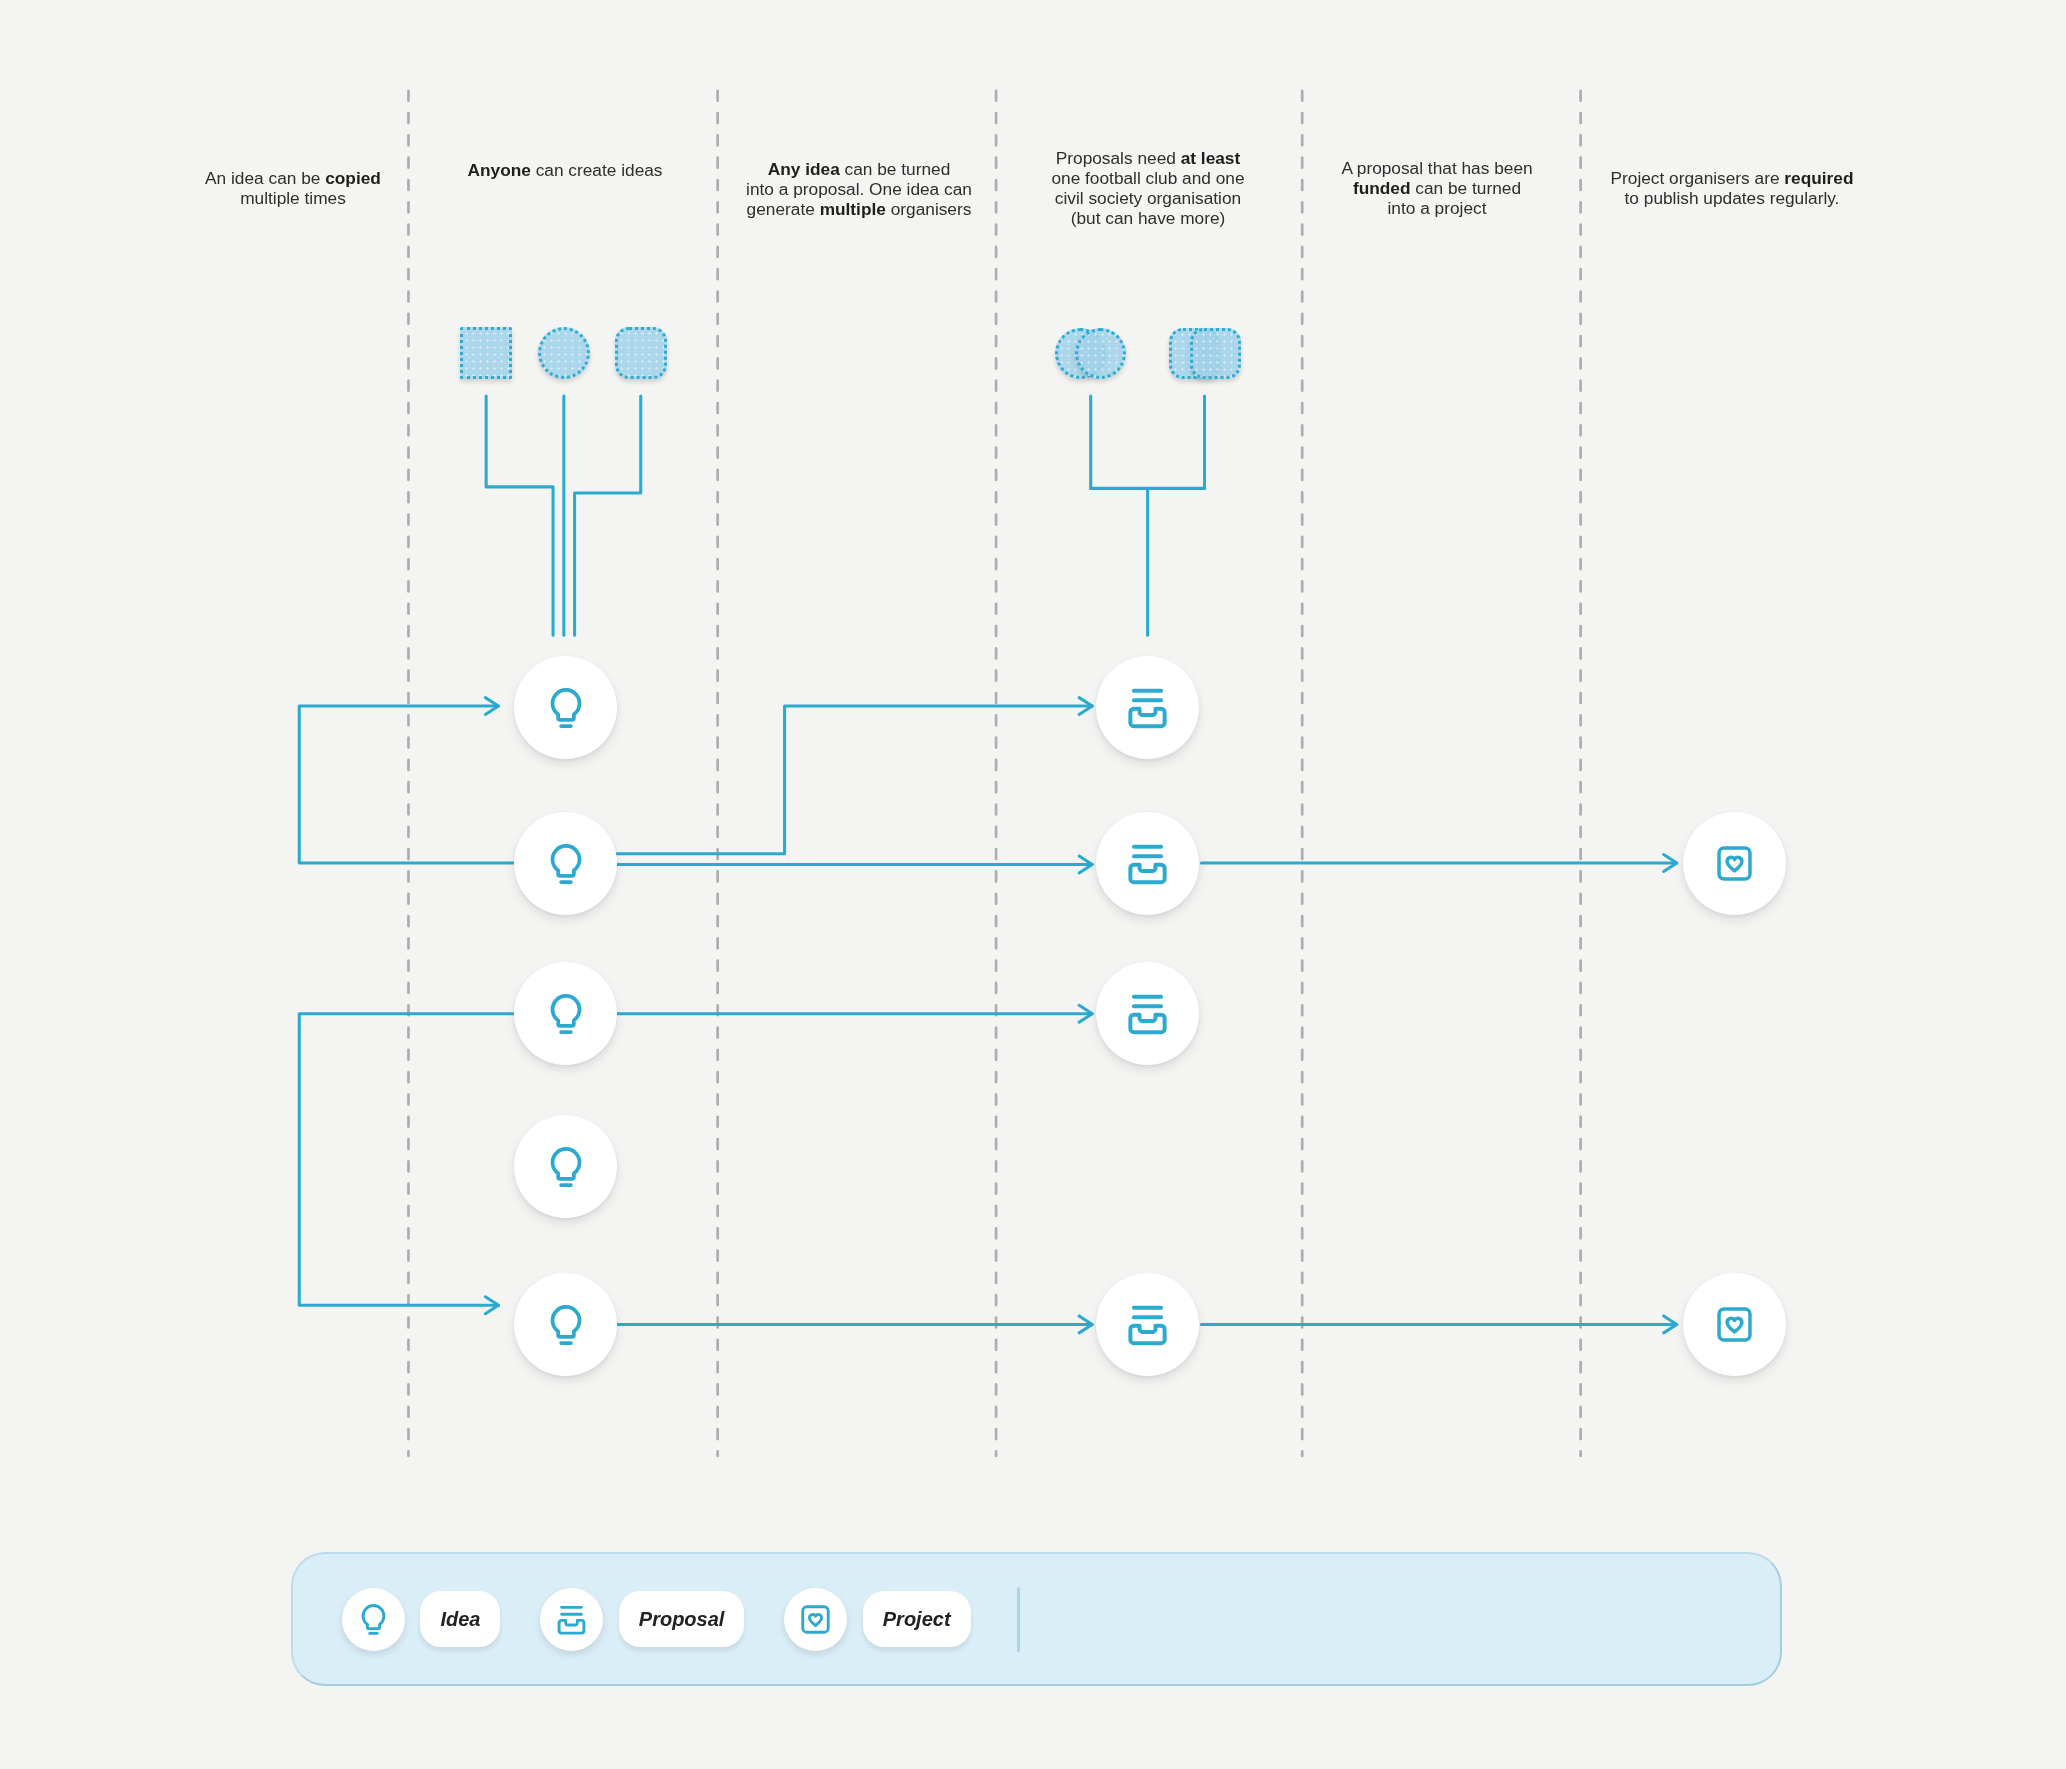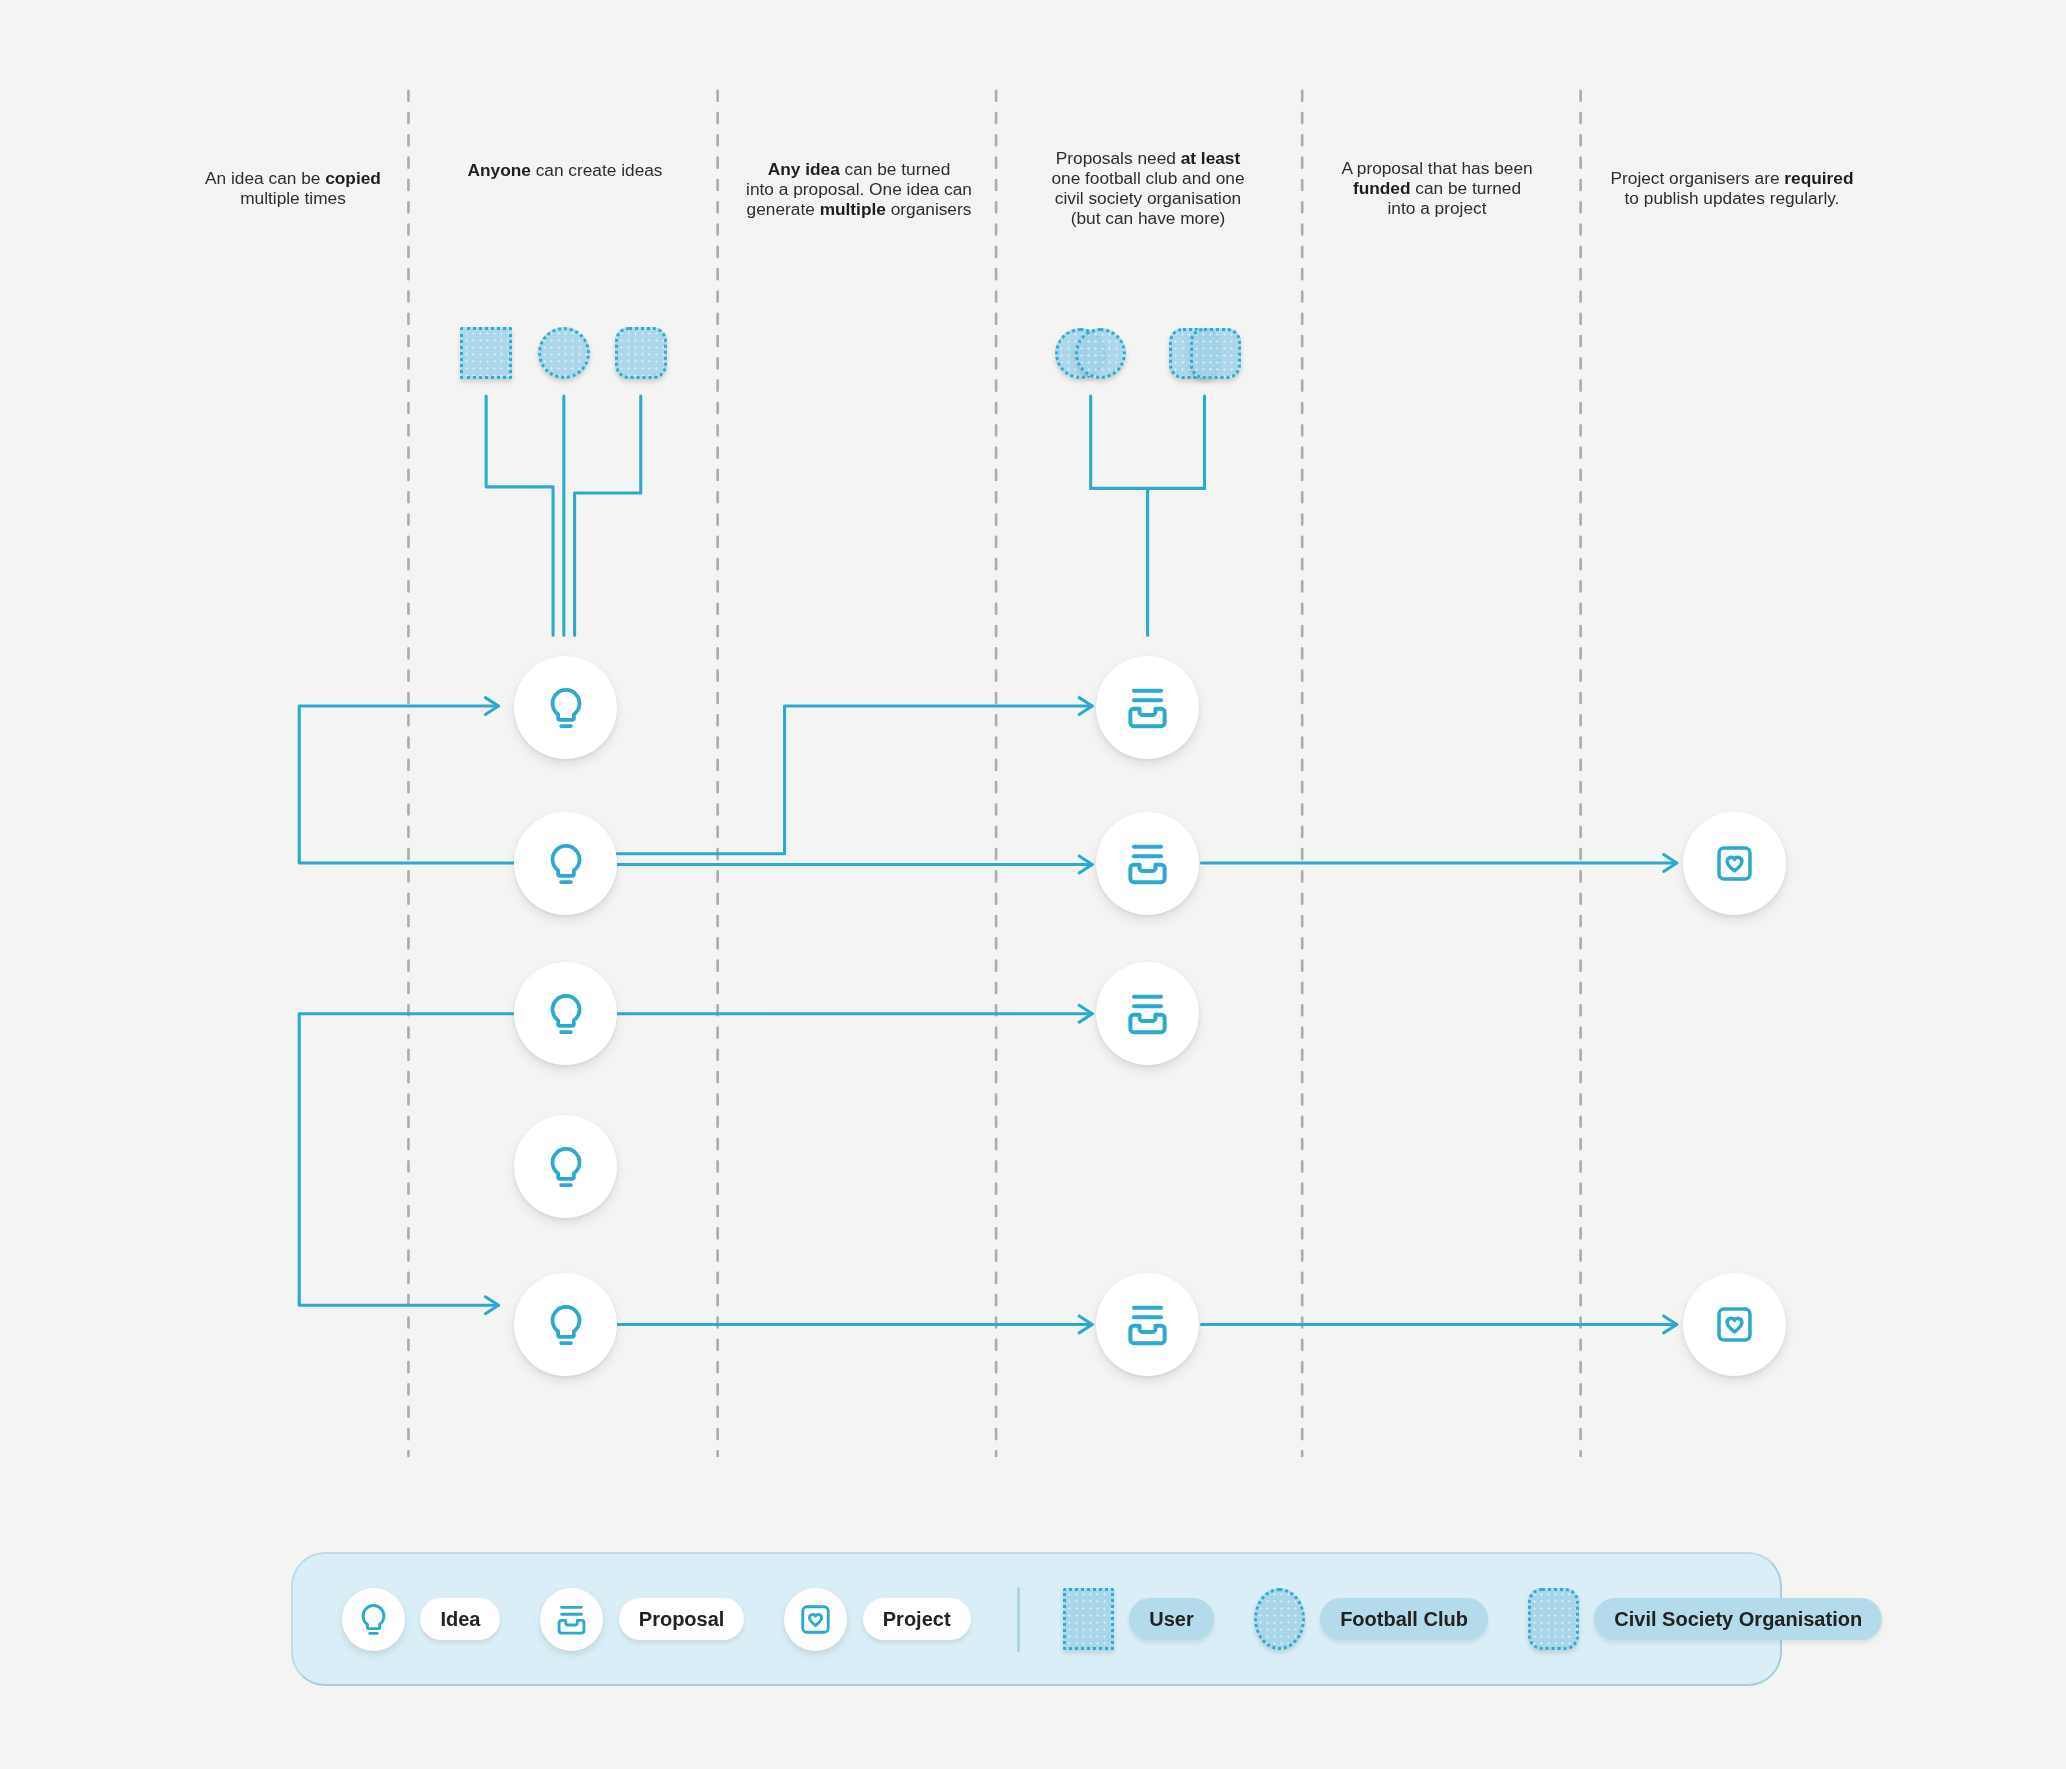--- a/index.html
+++ b/index.html
@@ -37,23 +37,24 @@
     display:flex;align-items:center;padding:0 0 0 49px;
   }
   .lgroup{display:flex;align-items:center;}
   .litem{display:flex;align-items:center;margin-right:40px;}
   .licon{
     width:63px;height:63px;border-radius:50%;background:#ffffff;flex:0 0 auto;
     box-shadow:0 3.8px 7px rgba(100,100,100,0.18);
     display:flex;align-items:center;justify-content:center;margin-right:15.4px;
   }
   .lpill{
-    height:42px;border-radius:21px;padding:0 20px;display:flex;align-items:center;
+    height:56px;border-radius:21px;padding:0 20px;display:flex;align-items:center;
     font-size:20px;font-weight:700;color:#222220;white-space:nowrap;
     box-shadow:0 3.1px 4.6px rgba(100,100,100,0.14);
+    font-style:italic;
   }
   .lpill.white{background:#ffffff;}
   .lpill.blue{background:#b4dbeb;}
   .ldivider{
     width:3.1px;height:65px;background:#abd5e5;border-radius:1.5px;
     margin:0 43px 0 6.2px;flex:0 0 auto;
   }
   .lshape{flex:0 0 auto;margin-right:15.4px;filter:drop-shadow(0 3.1px 2.3px rgba(90,90,90,0.22));}
 </style>
 </head>
@@ -226,29 +227,15 @@
           <div class="licon">
             <svg width="37" height="37" viewBox="0 0 64 64">
               <path fill="none" stroke="#2CA9CE" stroke-width="5" stroke-linecap="round" stroke-linejoin="round" d="M17 10 h30 a7 7 0 0 1 7 7 v30 a7 7 0 0 1 -7 7 h-30 a7 7 0 0 1 -7 -7 v-30 a7 7 0 0 1 7 -7 z"></path>
              <path fill="none" stroke="#2CA9CE" stroke-width="5" stroke-linecap="round" stroke-linejoin="round" d="M32 42.5 C25.5 37.5 21.5 33.2 21.5 28.7 A5.6 5.6 0 0 1 32 26.2 A5.6 5.6 0 0 1 42.5 28.7 C42.5 33.2 38.5 37.5 32 42.5 Z"></path>
             </svg>
           </div>
      <div class="lpill white">Project</div>
         </div>
       </div>
     <div class="ldivider"></div>
-    <div class="lgroup" id="legend-actors">
-        <div class="litem">
-          <div class="actor square lshape" style="position:static;width:51px;height:62px;"></div>
-     <div class="lpill blue">User</div>
-        </div>
-        <div class="litem">
-          <div class="actor circle lshape" style="position:static;width:51px;height:62px;"></div>
-     <div class="lpill blue">Football Club</div>
-        </div>
-        <div class="litem">
-          <div class="actor roundsquare lshape" style="position:static;width:51px;height:62px;"></div>
-     <div class="lpill blue">Civil Society Organisation</div>
-        </div>
-      </div>
   </div>
 </div>
 
 
 </body></html>

